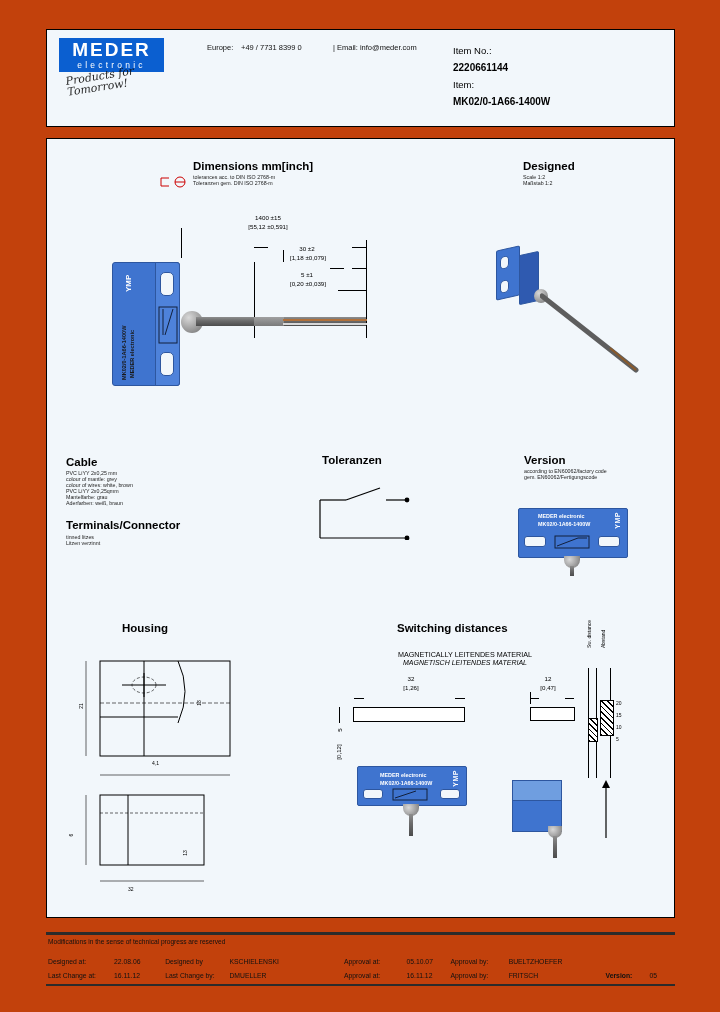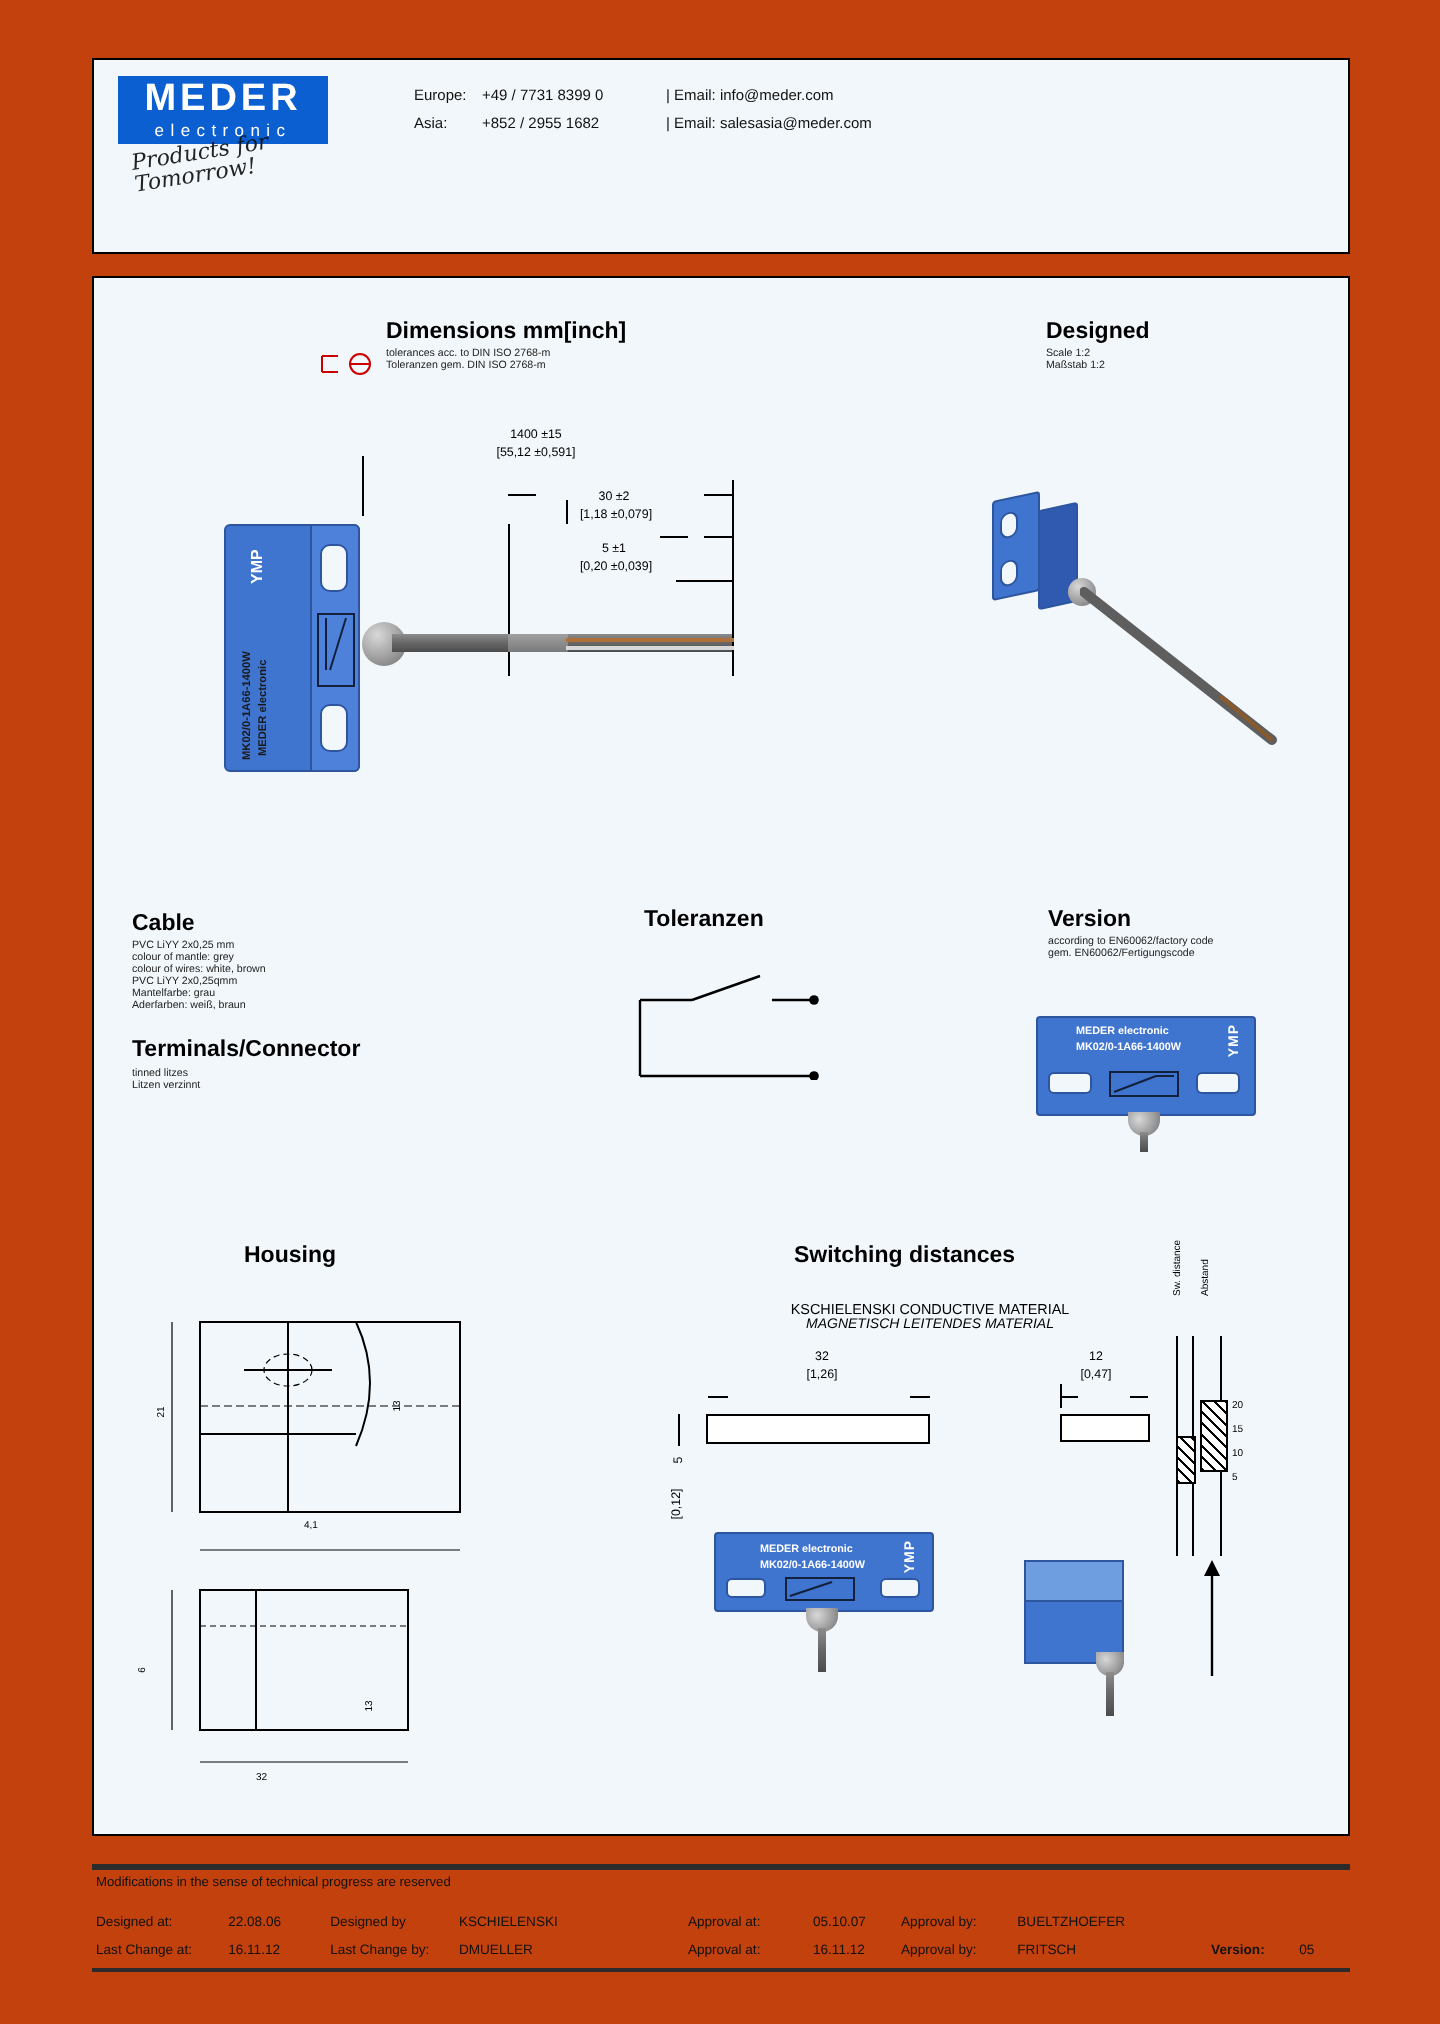--- a/index.html
+++ b/index.html
@@ -234,27 +234,28 @@
       <div class="logo-electronic">electronic</div>
       <div class="signature">Products for Tomorrow!</div>
     </div>
 
     <div class="contacts">
       <div class="row">
         <span class="region">Europe:</span>
         <span class="phone">+49 / 7731 8399 0</span>
         <span class="mail">| Email: info@meder.com</span>
       </div>
-      <div class="row">
-        <span class="region">Asia:</span>
-        <span class="phone">+852 / 2955 1682</span>
-        <span class="mail">| Email: salesasia@meder.com</span>
-      </div>
     </div>
 
+    <div class="item-block">
+      <div>Item No.:</div>
+      <div class="val">2220661144</div>
+      <div>Item:</div>
+      <div class="val">MK02/0-1A66-1400W</div>
+    </div>
   </div>
 
   <div class="frame"></div>
 
   <div class="sec-title" style="left:193px; top:160px;">Dimensions mm[inch]</div>
   <div class="sec-sub" style="left:193px; top:174px;">tolerances acc. to DIN  ISO 2768-m</div>
   <div class="sec-sub" style="left:193px; top:180px;">Toleranzen gem. DIN ISO 2768-m</div>
 
   <svg class="proj-sym" width="30" height="12" viewBox="0 0 30 12">
     <path d="M2 2 L10 2 M2 2 L2 10 M2 10 L10 10" stroke="#cc0000" fill="none" stroke-width="1"></path>
@@ -378,21 +379,21 @@
     <line x1="20" y1="150" x2="20" y2="220" stroke="#000" stroke-width="0.6"></line>
   </svg>
   <div class="tiny" style="left:78px; top:703px; transform:rotate(-90deg);">21</div>
   <div class="tiny" style="left:196px; top:700px; transform:rotate(-90deg);">13</div>
   <div class="tiny" style="left:152px; top:760px;">4,1</div>
   <div class="tiny" style="left:70px; top:832px; transform:rotate(-90deg);">6</div>
   <div class="tiny" style="left:182px; top:850px; transform:rotate(-90deg);">13</div>
   <div class="tiny" style="left:128px; top:886px;">32</div>
 
   <div class="sec-title" style="left:397px; top:622px;">Switching distances</div>
-  <div style="position:absolute; left:337px; top:650px; width:256px; text-align:center; font-size:7.2px;">KSCHIELENSKI CONDUCTIVE MATERIAL</div>
+  <div style="position:absolute; left:337px; top:650px; width:256px; text-align:center; font-size:7.2px;">MAGNETICALLY LEITENDES MATERIAL</div>
   <div style="position:absolute; left:337px; top:659px; width:256px; text-align:center; font-size:7px; font-style:italic;">MAGNETISCH LEITENDES MATERIAL</div>
 
   <div class="dim-txt" style="left:398px; top:675px; width:26px;">32</div>
   <div class="dim-txt" style="left:392px; top:684px; width:38px;">[1,26]</div>
   <div class="hline" style="left:354px; top:698px; width:10px;"></div>
   <div class="hline" style="left:455px; top:698px; width:10px;"></div>
   <div class="white-bar" style="left:353px; top:707px; width:112px; height:15px;"></div>
   <div class="vline" style="left:339px; top:707px; height:16px;"></div>
   <div class="dim-txt" style="left:330px; top:726px; transform:rotate(-90deg); width:20px;">5</div>
   <div class="dim-txt" style="left:325px; top:748px; transform:rotate(-90deg); width:28px;">[0,12]</div>

